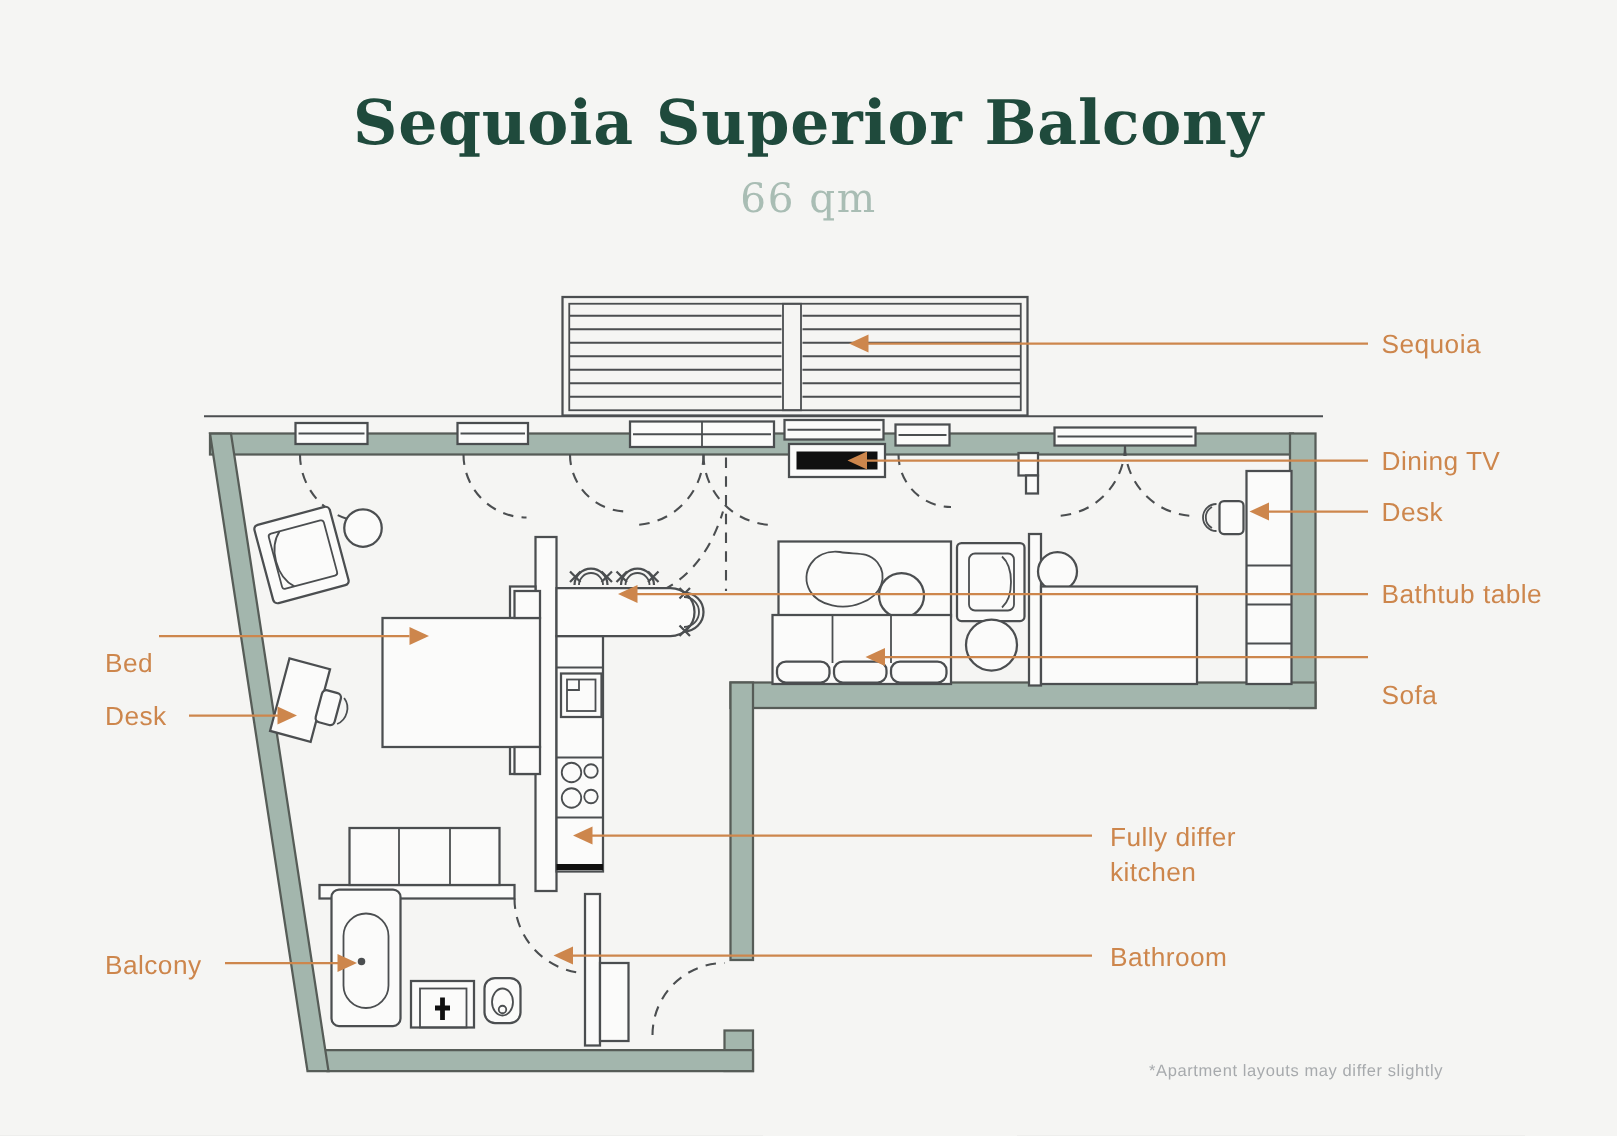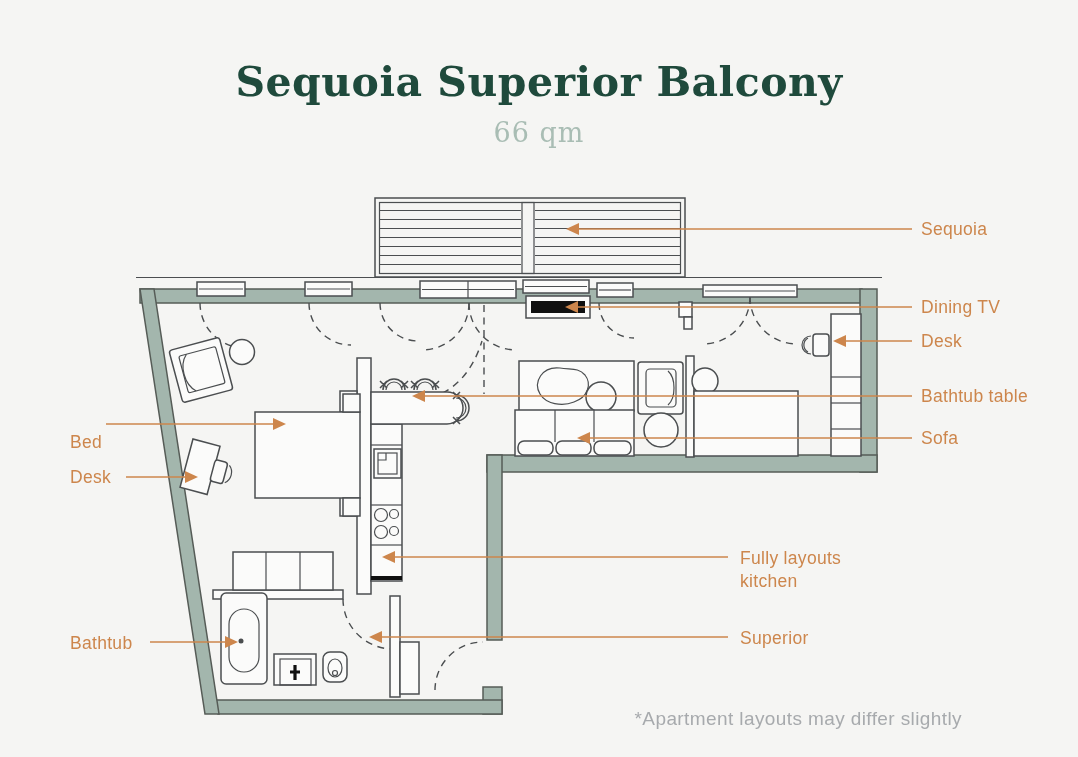--- a/index.html
+++ b/index.html
@@ -24,21 +24,21 @@
     letter-spacing:1px;color:var(--subtitle);
   }
   svg.plan{position:absolute;left:0;top:0;}
   .callout{
     position:absolute;color:var(--accent);font-size:17.5px;line-height:1.3;
     letter-spacing:.3px;white-space:nowrap;
   }
   .callout.wrap{white-space:normal;width:135px;}
   .footnote{
     position:absolute;right:116px;top:708px;color:var(--footnote);
-    font-size:19px;letter-spacing:.4px;
+    font-size:11px;letter-spacing:.4px;
   }
   
   .wall{fill:var(--wall-fill);stroke:var(--wall-stroke);stroke-width:1.5;}
   .furn{fill:var(--furniture-fill);stroke:var(--line);stroke-width:1.5;}
   .thin{fill:none;stroke:var(--line);stroke-width:1.5;}
   .thin2{fill:none;stroke:var(--line);stroke-width:1.2;}
   .dash{fill:none;stroke:var(--line);stroke-width:1.4;stroke-dasharray:7 5.5;}
   .lead{stroke:var(--accent);stroke-width:1.5;}
   .ah{fill:var(--accent);stroke:none;}
   .blk{fill:var(--tv);stroke:none;}
@@ -280,23 +280,23 @@
       </g>
       <g>
         <line class="lead" x1="728" y1="637" x2="381" y2="637"></line>
           <path class="ah" d="M369,637 l13,-6 v12 z"></path>
       </g>
     </g>
   </svg>
 
   <div class="callout" style="left:70px;top:431px">Bed</div>
   <div class="callout" style="left:70px;top:466px">Desk</div>
-  <div class="callout" style="left:70px;top:632px">Bathtub</div>
+  <div class="callout" style="left:70px;top:632px">Balcony</div>
   <div class="callout" style="left:921px;top:218px">Sequoia</div>
   <div class="callout" style="left:921px;top:296px">Dining TV</div>
   <div class="callout" style="left:921px;top:330px">Desk</div>
   <div class="callout" style="left:921px;top:385px">Bathtub table</div>
-  <div class="callout" style="left:921px;top:427px">Sofa</div>
-  <div class="callout wrap" style="left:740px;top:547px">Fully layouts kitchen</div>
-  <div class="callout" style="left:740px;top:627px">Superior</div>
+  <div class="callout" style="left:921px;top:452px">Sofa</div>
+  <div class="callout wrap" style="left:740px;top:547px">Fully differ kitchen</div>
+  <div class="callout" style="left:740px;top:627px">Bathroom</div>
 
   <div class="footnote">*Apartment layouts may differ slightly</div>
 </div>
 
 </body></html>

